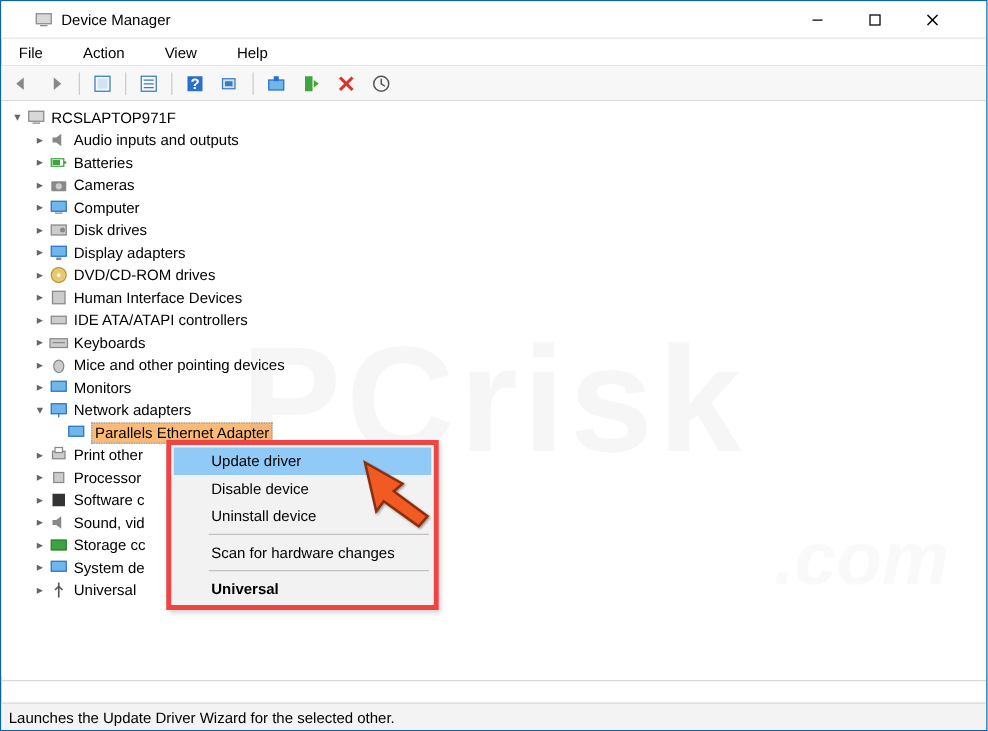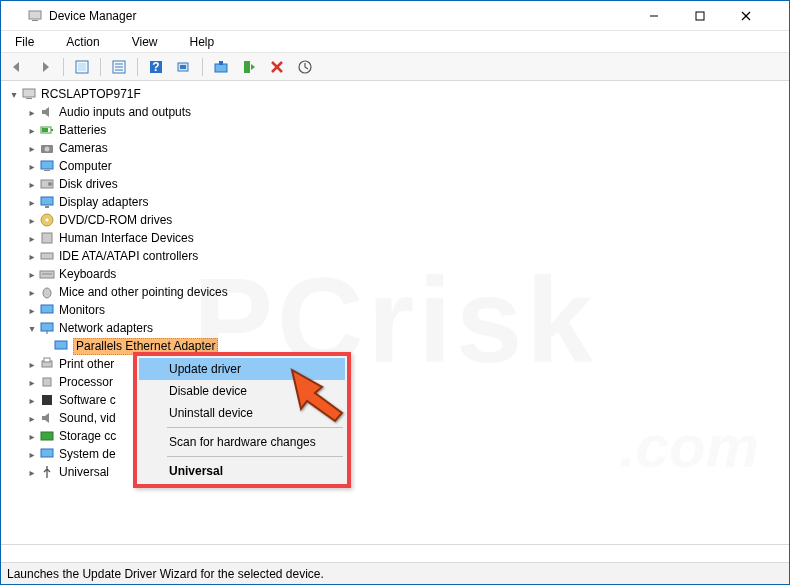--- a/index.html
+++ b/index.html
@@ -388,14 +388,14 @@
       <filter id="sh">
           <feDropShadow dx="1" dy="1" stdDeviation="1" flood-opacity="0.4"></feDropShadow>
         </filter>
     </defs>
     <path d="M5 5 L35 22 L28 28 L55 48 L48 56 L20 36 L14 44 Z" fill="#f15a24" stroke="#8b2e0d" stroke-width="2" filter="url(#sh)"></path>
   </svg>
 </div>
 
 <div class="divider-above-status"></div>
 <div class="statusbar">
-  <span>Launches the Update Driver Wizard for the selected device.</span>
+  <span>Launches the Update Driver Wizard for the selected other.</span>
 </div>
 
 </body></html>

